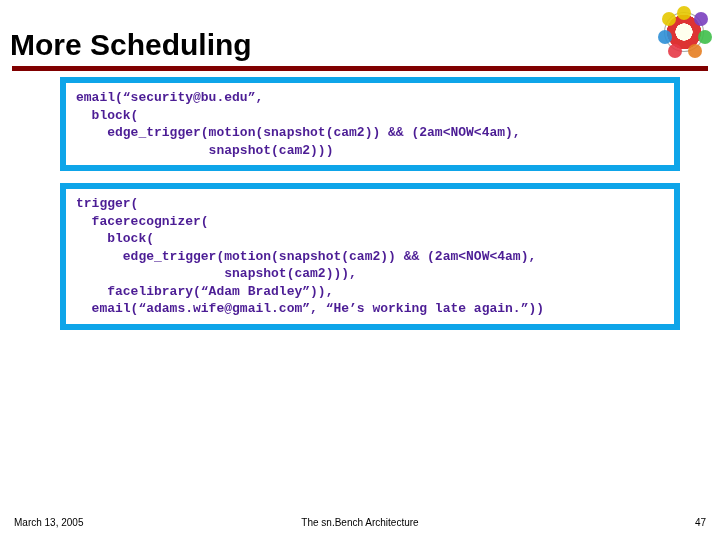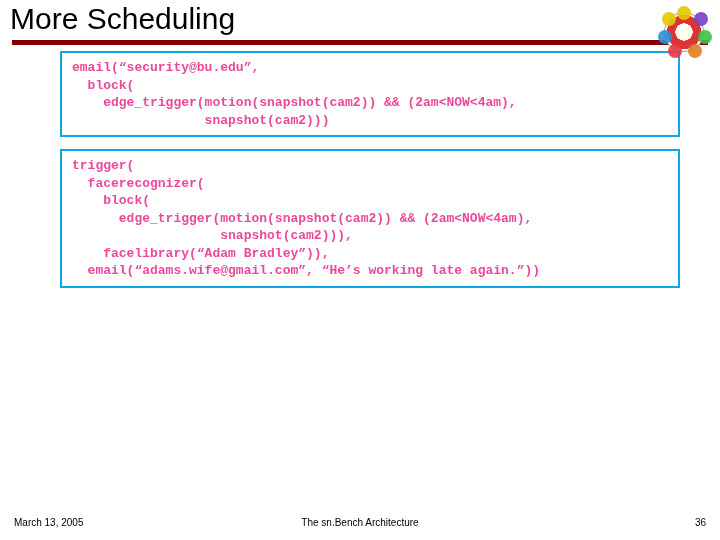--- a/index.html
+++ b/index.html
@@ -15,44 +15,44 @@
   .slide {
     width: 720px;
     height: 540px;
     position: relative;
     box-sizing: border-box;
   }
   .title {
     font-size: 30px;
     font-family: Verdana, sans-serif;
     color: #000;
-    padding: 2px 0 4px 10px;
-    font-weight: normal;
+    padding: 28px 0 4px 10px;
+    font-weight: bold;
   }
   .title-rule {
     border: none;
     border-top: 5px solid #800000;
     margin: 0 12px 0 12px;
   }
   .subtitle {
     font-size: 22px;
     color: #000;
     padding: 22px 20px 10px 12px;
     line-height: 1.25;
   }
   .codebox {
-    border: 2px solid #0ea5e9;
+    border: 6px solid #0ea5e9;
     margin: 6px 40px 12px 60px;
     padding: 6px 10px 6px 10px;
     font-family: "Courier New", monospace;
     font-size: 13px;
     font-weight: bold;
     line-height: 1.35;
     white-space: pre;
-    color: #ec4899;
+    color: #4c1d95;
     overflow: hidden;
   }
   .footer {
     position: absolute;
     bottom: 12px;
     left: 0;
     width: 100%;
     font-size: 10px;
     color: #000;
     font-family: Verdana, sans-serif;
@@ -111,16 +111,16 @@
   facerecognizer(
     block(
       edge_trigger(motion(snapshot(cam2)) &amp;&amp; (2am&lt;NOW&lt;4am),
                    snapshot(cam2))),
     facelibrary(“Adam Bradley”)),
   email(“adams.wife@gmail.com”, “He’s working late again.”))</div>
 
 <div class="footer">
   <span class="date">March 13, 2005</span>
   <span class="center">The sn.Bench Architecture</span>
-  <span class="page">36</span>
+  <span class="page">47</span>
 </div>
 
 </div>
 
 </body></html>

